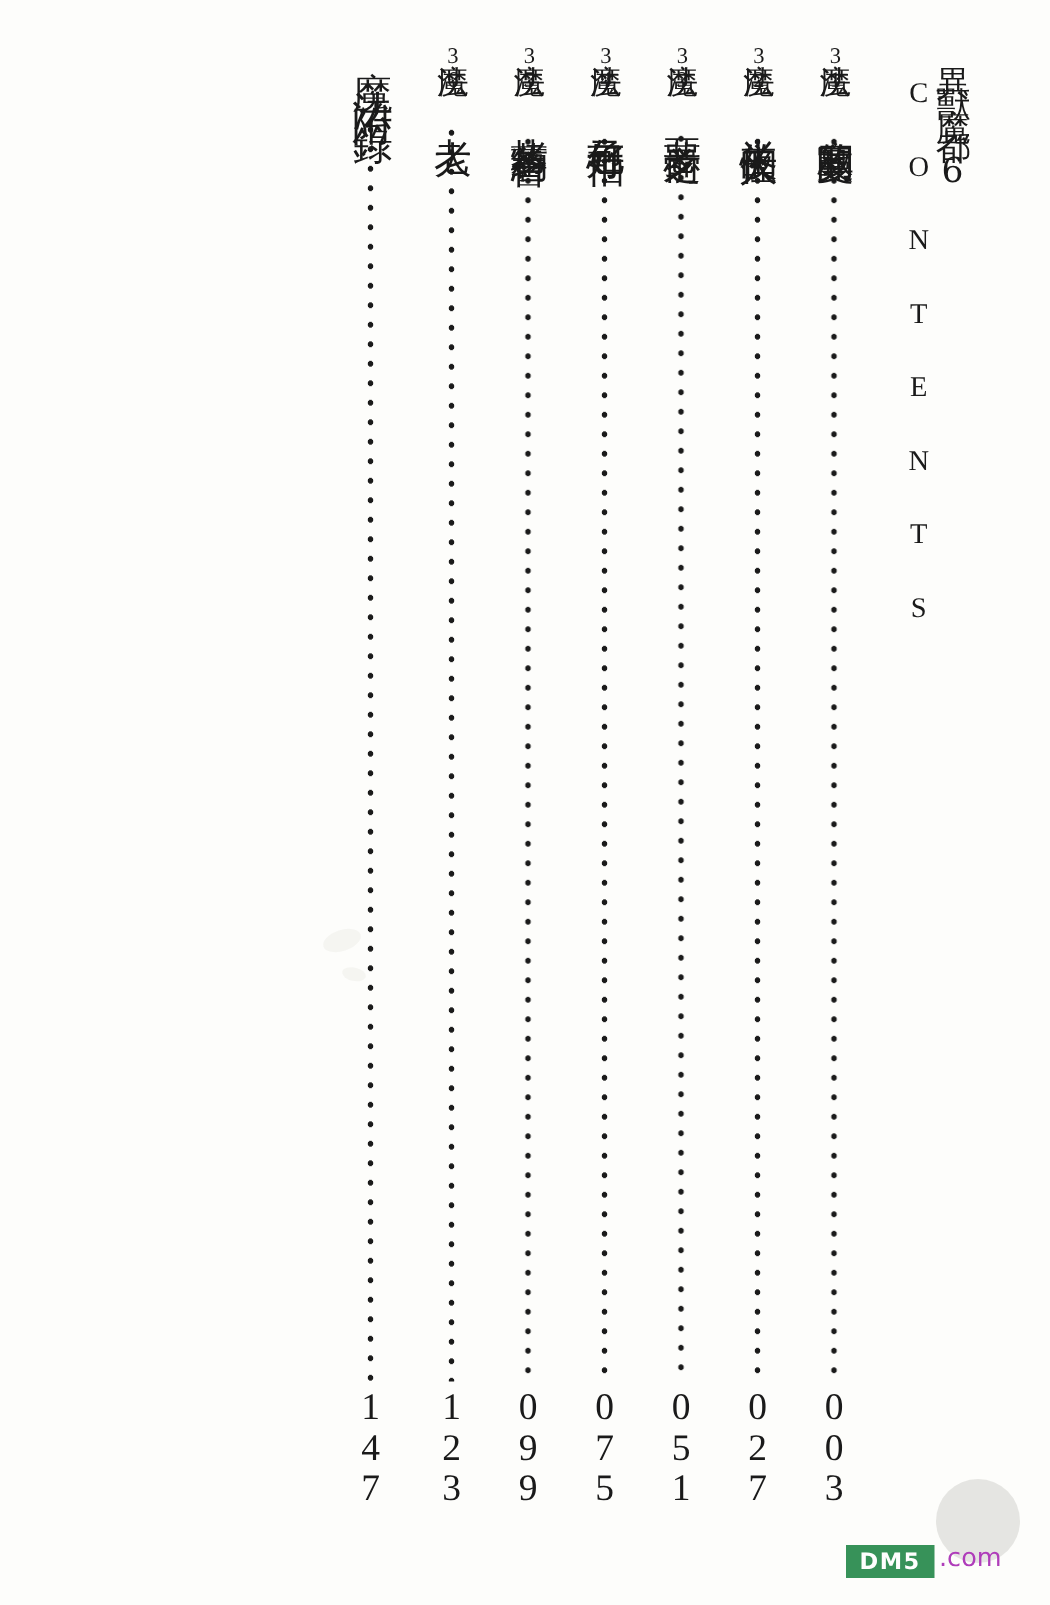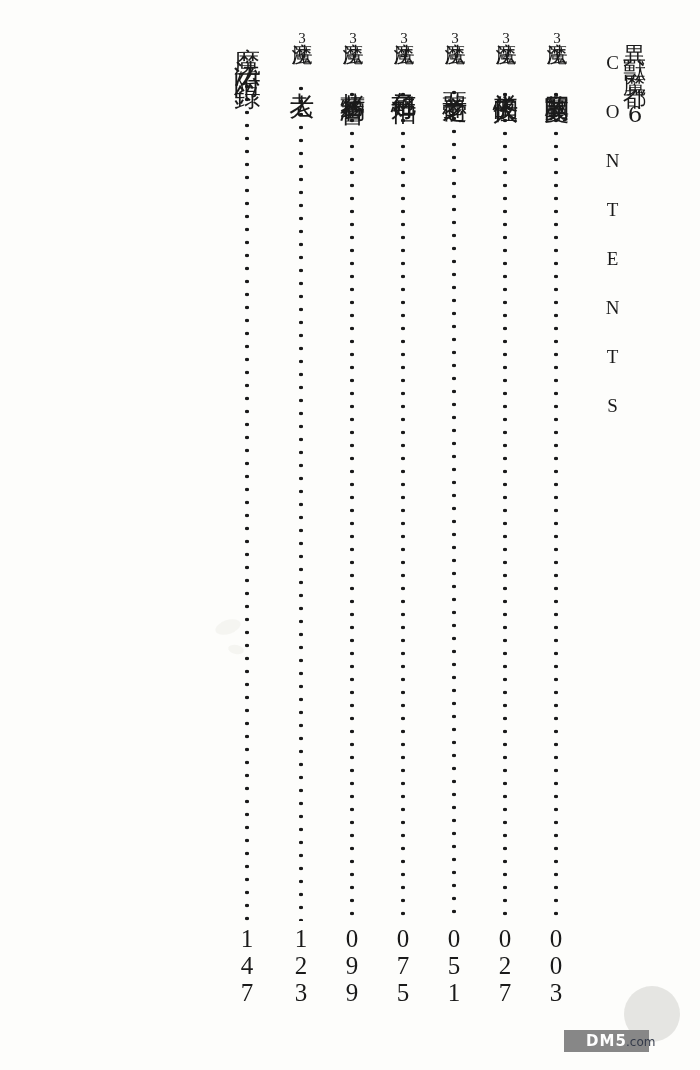--- a/index.html
+++ b/index.html
@@ -151,36 +151,36 @@
     width: 56px;
     height: 56px;
     border-radius: 50%;
     background: #d8d8d4;
     opacity: .75;
   }
   .wm-box {
     position: absolute;
     left: 0;
     bottom: 0;
-    background: #737373;
+    background: #15803d;
     color: #fff;
     font-family: "DejaVu Sans", "Liberation Sans", sans-serif;
     font-size: 15px;
     font-weight: bold;
     letter-spacing: 1px;
-    padding: 2px 22px;
+    padding: 2px 9px;
     text-align: right;
   }
   .wm-com {
     position: absolute;
     left: 62px;
     bottom: 3px;
-    color: #0f172a;
+    color: #a21caf;
     font-family: "DejaVu Sans", "Liberation Sans", sans-serif;
-    font-size: 12px;
+    font-size: 17px;
   }
 </style>
 </head>
 <body>
 
 <div class="page">
 
   <div class="blotch b1"></div>
   <div class="blotch b2"></div>
 

